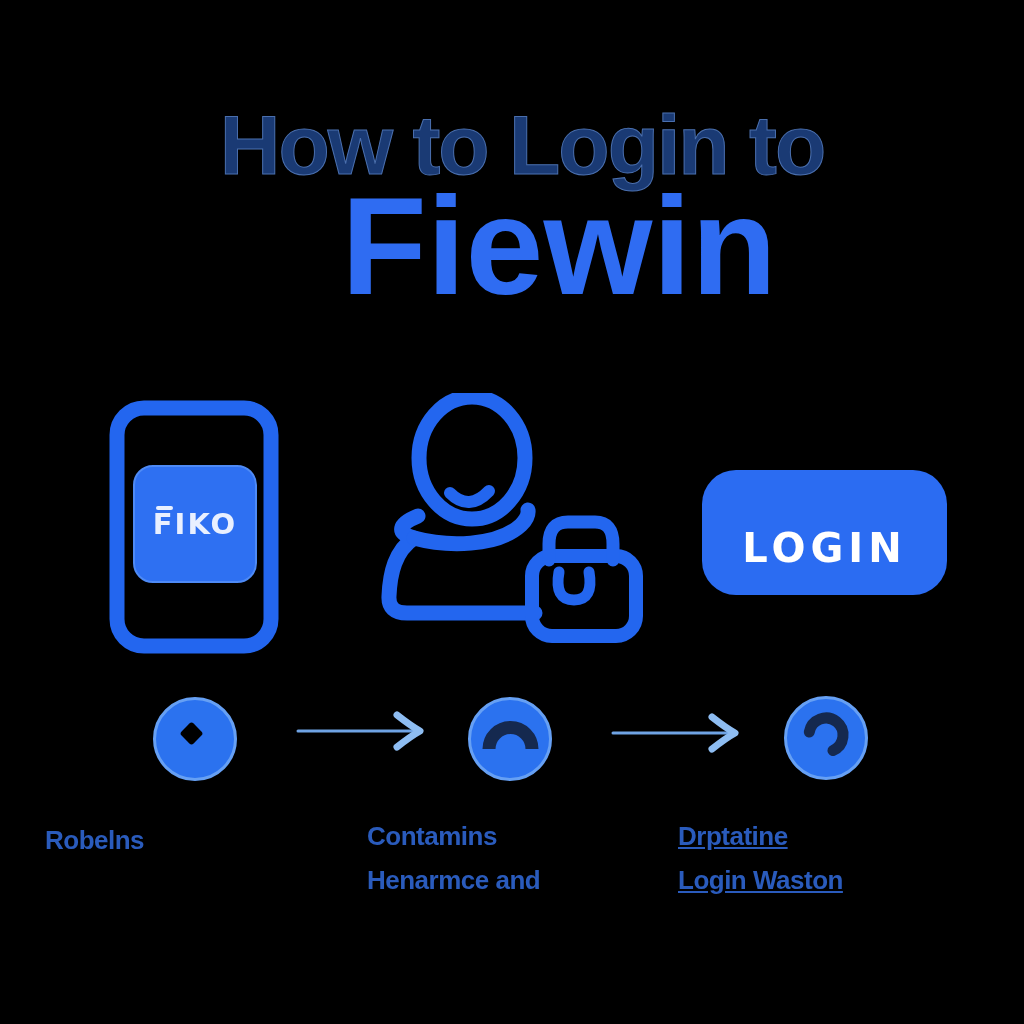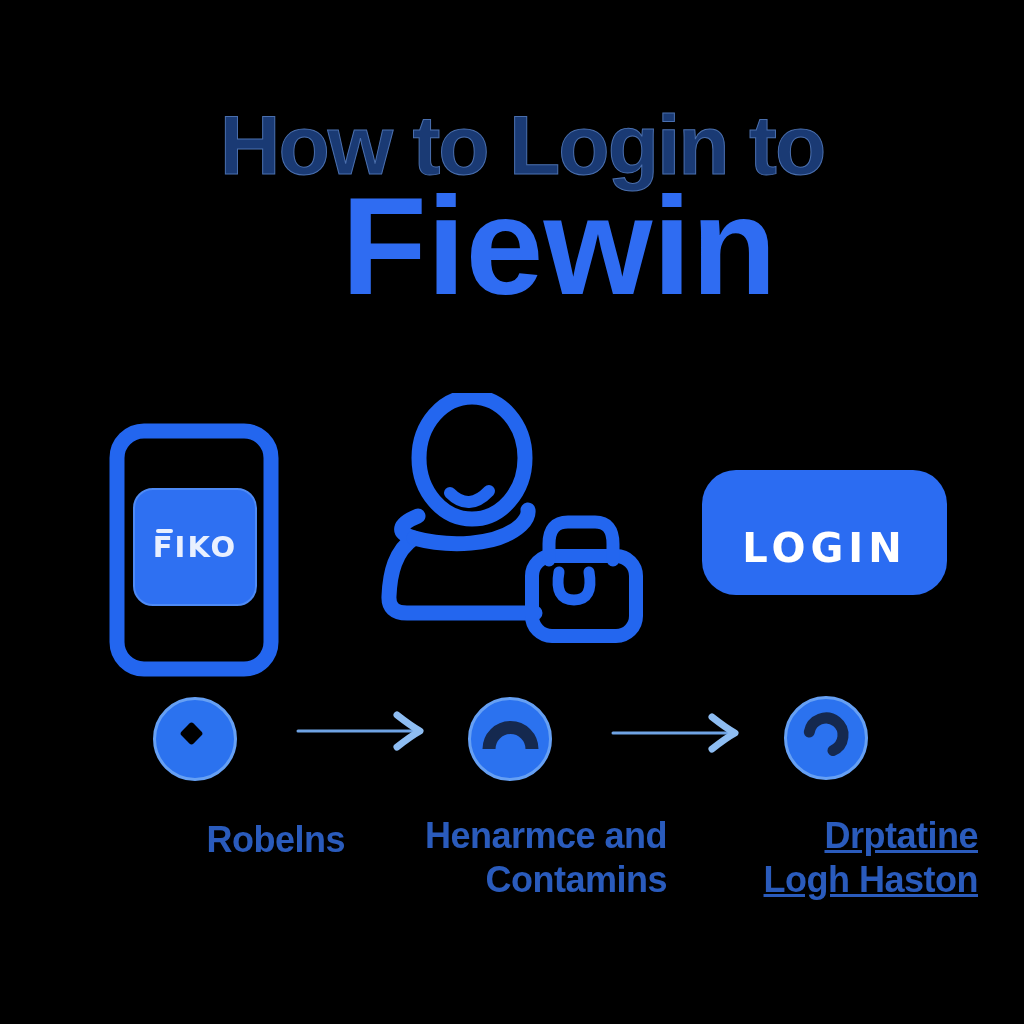--- a/index.html
+++ b/index.html
@@ -36,21 +36,21 @@
     letter-spacing:-2px;color:var(--title_text);padding-left:20px;
     -webkit-text-stroke:1px var(--title_edge);
   }
   .brand{
     position:absolute;top:176px;left:0;width:1024px;
     text-align:center;font-size:140px;line-height:140px;font-weight:700;
     color:var(--brand_text);letter-spacing:0px;margin-left:47px;
   }
 
   
-  .phone{position:absolute;left:108px;top:422px;width:172px;height:256px;}
+  .phone{position:absolute;left:108px;top:399px;width:172px;height:256px;}
   .phone svg{position:absolute;inset:0;}
   .phone .frame{fill:none;stroke:var(--accent_stroke);stroke-width:15px;}
   .app-tile{
     position:absolute;left:25px;top:66px;width:124px;height:118px;
     background:var(--tile_fill);border:2px solid var(--tile_border);
     border-radius:20px;display:flex;align-items:center;justify-content:center;
   }
   .app-tile-label{
     font-family:"DejaVu Sans",sans-serif;font-weight:700;font-size:29px;
     letter-spacing:2px;color:var(--tile_text);
@@ -86,22 +86,22 @@
 
   
   .arrow{position:absolute;width:140px;height:42px;}
   .arrow1{left:293px;top:710px;}
   .arrow2{left:608px;top:712px;}
   .arrow .shaft{stroke:var(--arrow_line);stroke-width:3px;stroke-linecap:round;}
   .arrow .head{fill:none;stroke:var(--arrow_head);stroke-width:7px;stroke-linecap:round;stroke-linejoin:round;}
 
   
   .caption{
-    position:absolute;width:300px;text-align:right;
-    font-weight:700;font-size:36px;line-height:44px;
+    position:absolute;width:300px;text-align:left;
+    font-weight:700;font-size:26px;line-height:44px;
     letter-spacing:-0.5px;color:var(--caption_text);
   }
   .cap1{left:45px;top:818px;}
   .cap2{left:367px;top:814px;}
   .cap3{left:678px;top:814px;text-decoration:underline;}
 </style>
 </head>
 <body>
 
 <div class="canvas">
@@ -155,21 +155,21 @@
 
   <svg class="step-icon step3" viewBox="0 0 88 88">
     <circle cx="44" cy="44" r="40.5"></circle>
     <path class="glyph-dark" d="M27.3,38 A17,17 0 1 1 51,56.5" stroke-width="11" stroke-linecap="round"></path>
   </svg>
 
   <div class="caption cap1">
     <div class="cap-line">Robelns</div>
   </div>
   <div class="caption cap2">
+    <div class="cap-line">Contamins</div>
     <div class="cap-line">Henarmce and</div>
-    <div class="cap-line">Contamins</div>
   </div>
   <div class="caption cap3">
     <div class="cap-line">Drptatine</div>
-    <div class="cap-line">Logh Haston</div>
+    <div class="cap-line">Login Waston</div>
   </div>
 
 </div>
 
 </body></html>

